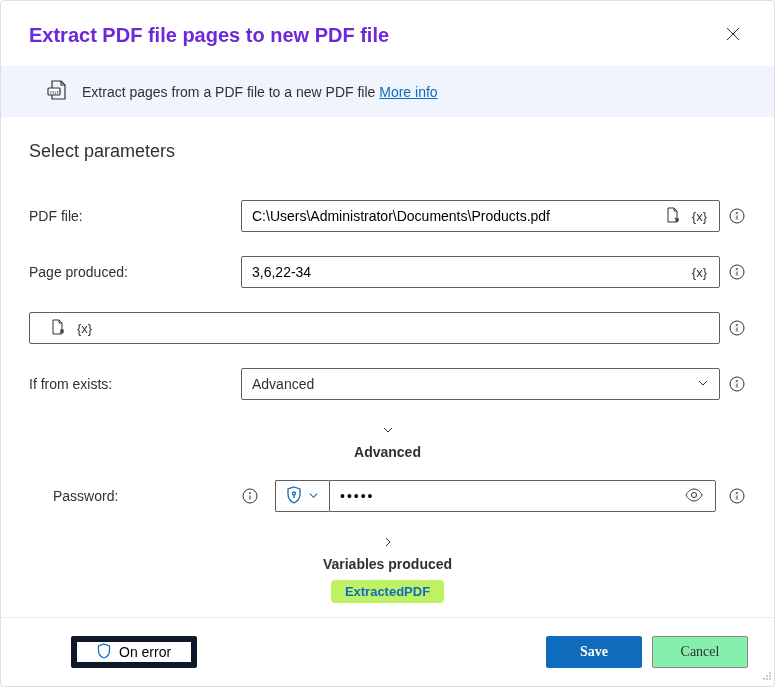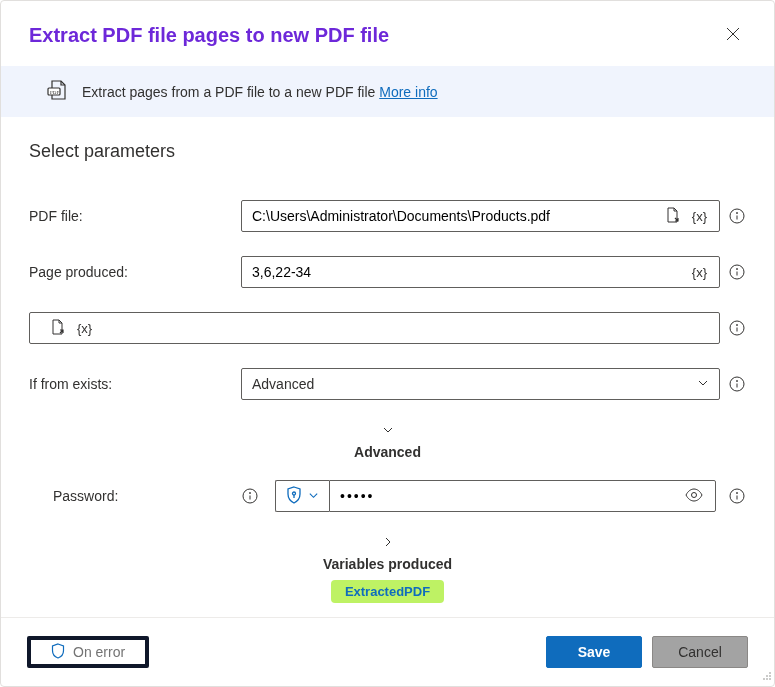--- a/index.html
+++ b/index.html
@@ -40,25 +40,25 @@
     
     .password-group { display: flex; flex: 1; height: 32px; }
     .password-prefix { border: 1px solid #605e5c; border-right: none; border-radius: 2px 0 0 2px; display: flex; align-items: center; gap: 6px; padding: 0 10px; cursor: pointer; }
     .password-prefix svg { color: #0f6cbd; }
     .password-field { flex: 1; border: 1px solid #605e5c; border-radius: 0 2px 2px 0; display: flex; align-items: center; padding: 0 10px; }
     .password-field input { border: none; outline: none; flex: 1; font-size: 14px; font-family: inherit; letter-spacing: 2px; }
     
     .var-chip { background: #bef264; border-radius: 4px; padding: 4px 14px; font-size: 13px; color: #0f6cbd; }
     
     .footer { display: flex; justify-content: space-between; align-items: center; padding: 18px 26px; border-top: 1px solid #edebe9; }
-    .footer-right { display: flex; gap: 10px; }
+    .footer-right { display: flex; gap: 10px; font-family: Liberation Serif, serif; }
     .btn { height: 32px; padding: 0 20px; border-radius: 2px; font-size: 14px; font-family: inherit; cursor: pointer; display: inline-flex; align-items: center; justify-content: center; gap: 8px; }
-    .btn-secondary { background: #fff; border: 4px solid #0f172a; color: #737373; }
+    .btn-secondary { background: #fff; border: 6px solid #0f172a; color: #000000; margin-left: 44px; }
     .btn-primary { background: #0f6cbd; border: 1px solid #0f6cbd; color: #fff; font-weight: 600; min-width: 96px; }
-    .btn-default { background: #a3a3a3; border: 1px solid #8a8886; color: #323130; min-width: 96px; }
+    .btn-default { background: #86efac; border: 1px solid #8a8886; color: #323130; min-width: 96px; }
     
     .resize-grip { position: absolute; right: 3px; bottom: 3px; color: #8a8886; font-size: 12px; pointer-events: none; }
   </style>
 </head>
 <body>
 
 <div class="header">
   <h1>Extract PDF file pages to new PDF file</h1>
   <button class="close-btn">
     <span>

